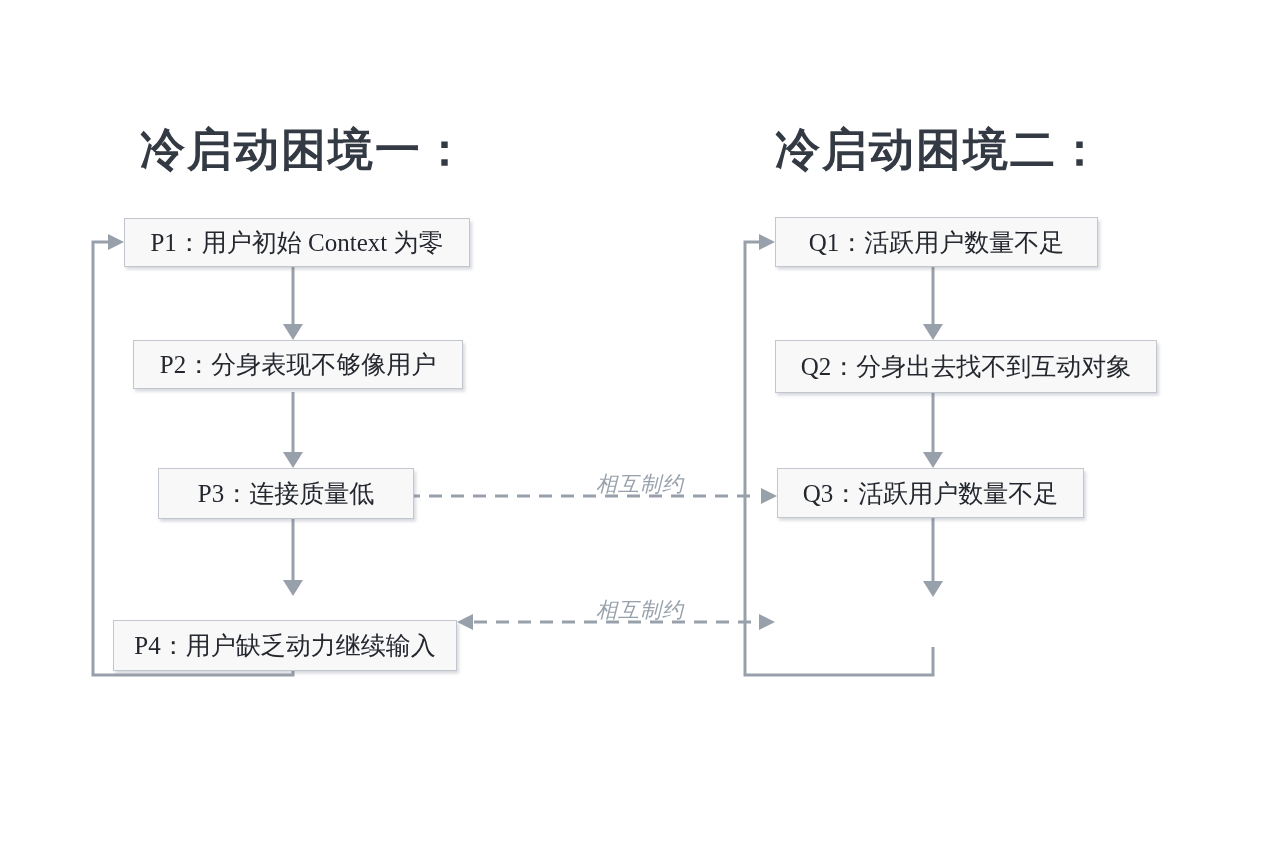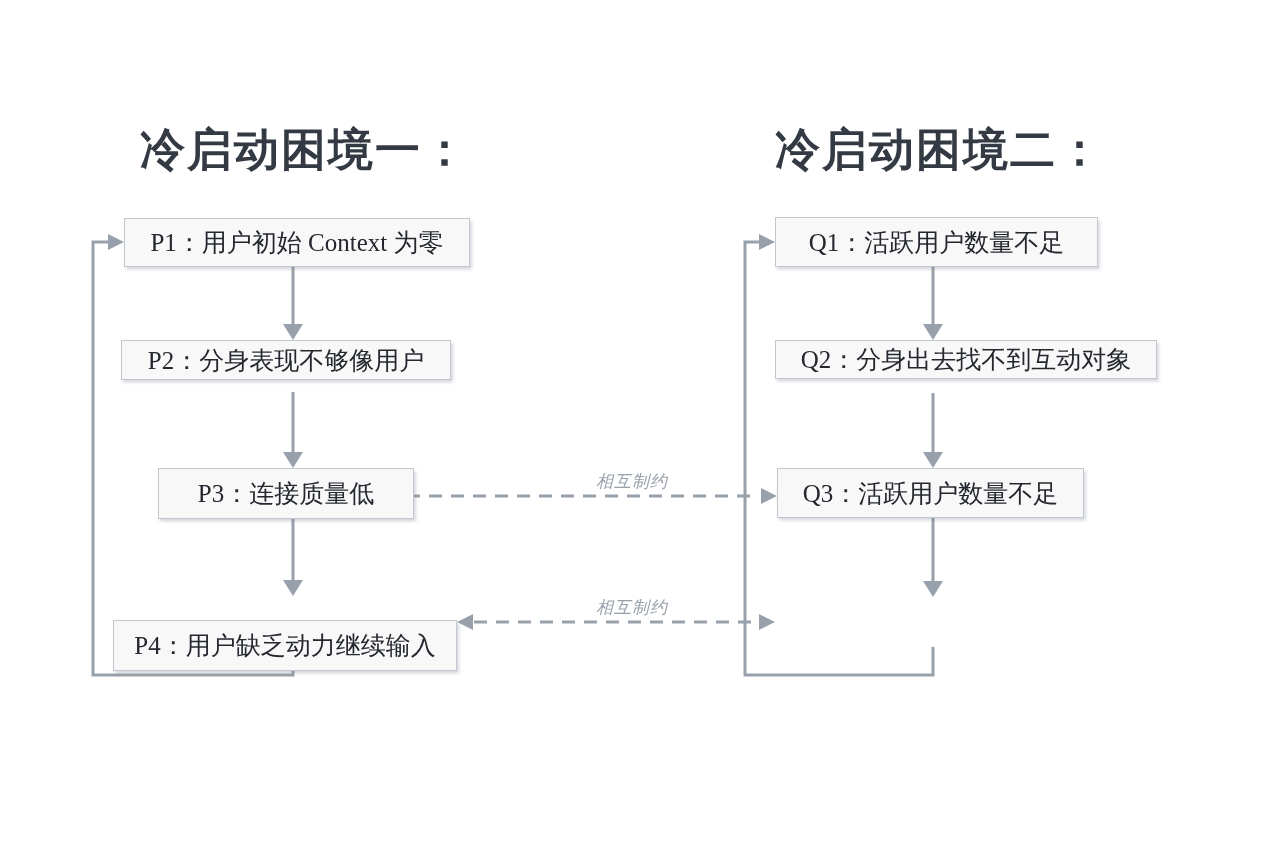--- a/index.html
+++ b/index.html
@@ -41,21 +41,21 @@
     border: 1.5px solid var(--box-border);
     box-shadow: 2px 2.5px 3px rgba(110, 120, 135, 0.28);
     font-family: "Liberation Serif", serif;
     font-size: 25px;
     color: var(--box-text);
     white-space: nowrap;
   }
   .constraint-label {
     position: absolute;
     font-style: italic;
-    font-size: 17px;
+    font-size: 21px;
     letter-spacing: 1px;
     color: var(--label-text);
     white-space: nowrap;
     text-align: left;
   }
   svg.connectors {
     position: absolute;
     left: 0; top: 0;
     width: 1280px; height: 853px;
   }
@@ -119,24 +119,24 @@
       <line class="flow-line dashed" x1="474" y1="622" x2="758" y2="622"></line>
       <polygon class="arrow-head" points="473,614 473,630 457,622"></polygon>
       <polygon class="arrow-head" points="759,614 759,630 775,622"></polygon>
     </g>
   </svg>
 
   <div class="col-title" style="left:775px; top:120px;">冷启动困境二：</div>
   <div class="col-title" style="left:140px; top:120px;">冷启动困境一：</div>
 
   <div class="flow-box" style="left:124px; top:218px; width:346px; height:49px;text-align:center;">P1：用户初始 Context 为零</div>
-  <div class="flow-box" style="left:121px; top:340px; width:330px; height:40px;">P2：分身表现不够像用户</div>
+  <div class="flow-box" style="left:133px; top:340px; width:330px; height:49px;">P2：分身表现不够像用户</div>
   <div class="flow-box" style="left:158px; top:468px; width:256px; height:51px;">P3：连接质量低</div>
   <div class="flow-box" style="left:113px; top:596px; width:344px; height:51px;margin-top:24px;">P4：用户缺乏动力继续输入</div>
 
   <div class="flow-box" style="left:775px; top:217px; width:323px; height:50px;">Q1：活跃用户数量不足</div>
-  <div class="flow-box" style="left:775px; top:340px; width:382px; height:39px;">Q2：分身出去找不到互动对象</div>
+  <div class="flow-box" style="left:775px; top:340px; width:382px; height:53px;">Q2：分身出去找不到互动对象</div>
   <div class="flow-box" style="left:777px; top:468px; width:307px; height:50px;">Q3：活跃用户数量不足</div>
 
   <div class="constraint-label" style="left:596px; top:470px;">相互制约</div>
   <div class="constraint-label" style="left:596px; top:596px;">相互制约</div>
 
 </div>
 
 </body></html>

